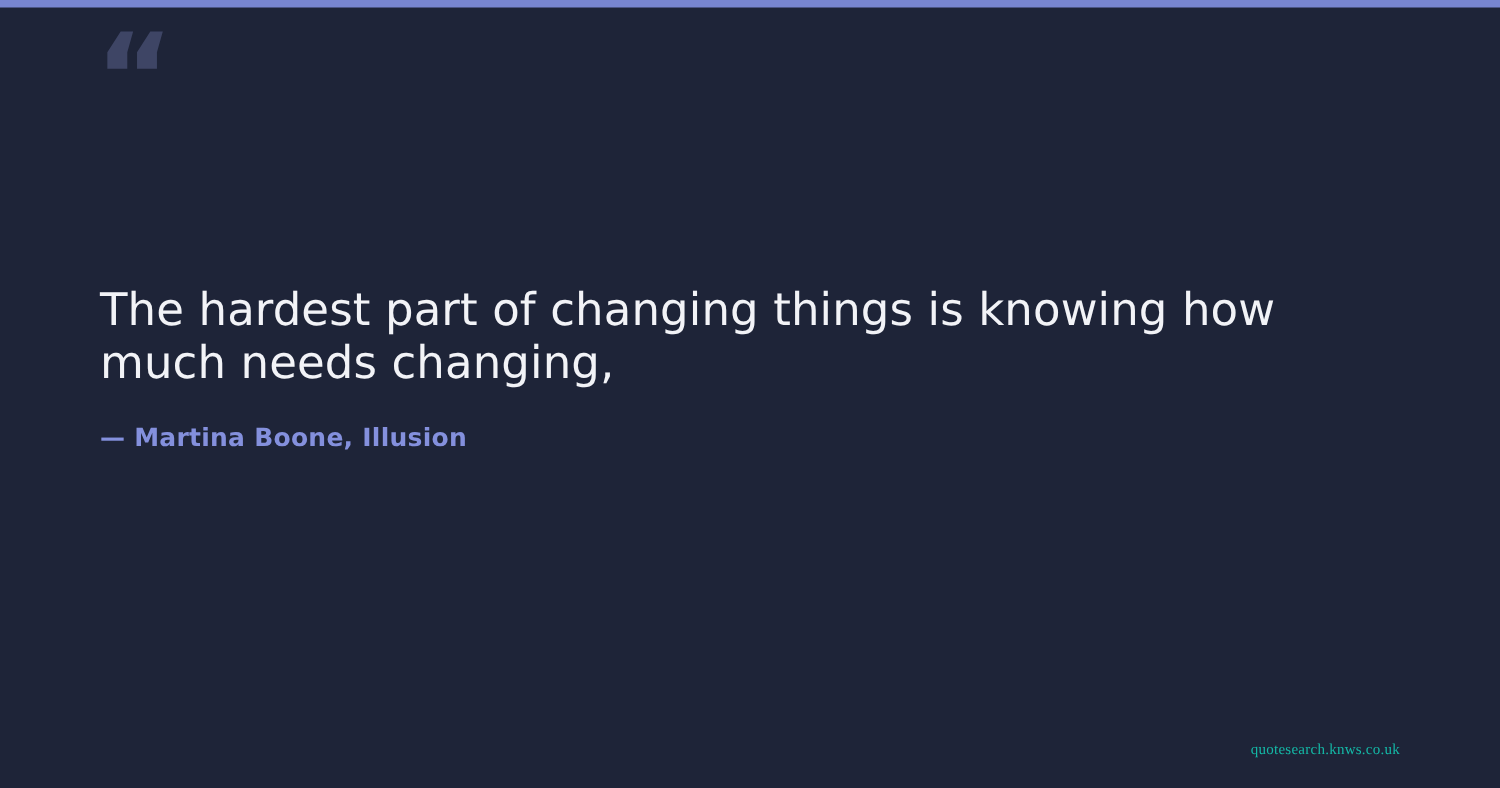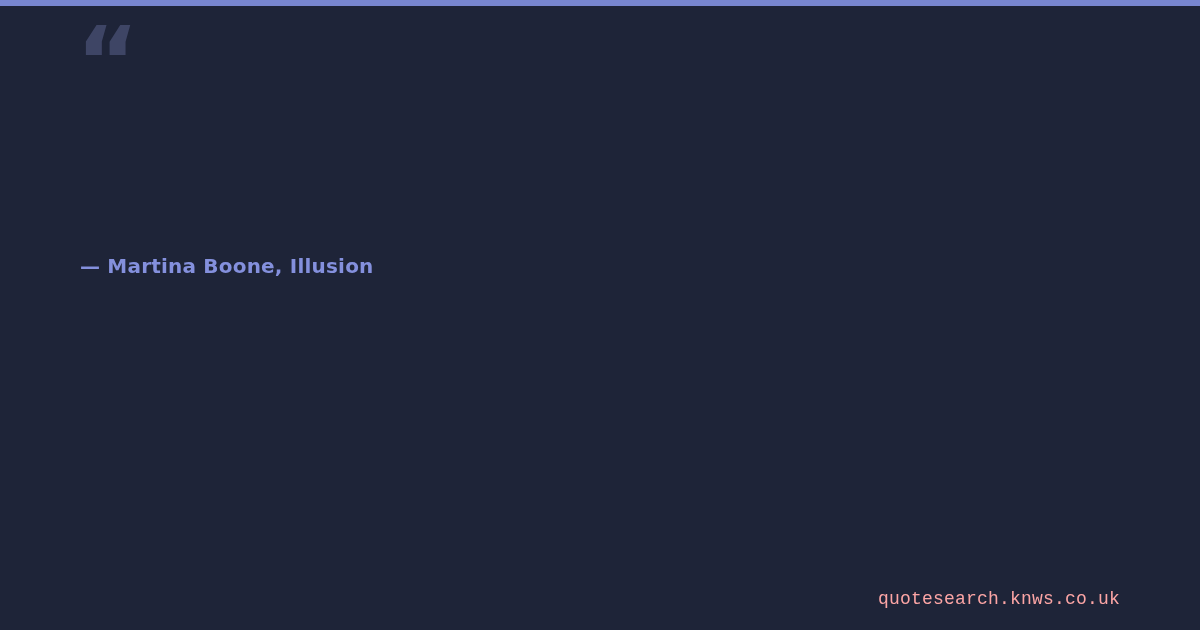--- a/index.html
+++ b/index.html
@@ -83,40 +83,41 @@
     letter-spacing: 0.2px;
     white-space: nowrap;
   }
 
   
   .watermark {
     position: absolute;
     right: 80px;
     bottom: 22px;
     margin: 0;
-    font-family: Liberation Mono, monospace;
-    font-size: 18px;
+    font-family: Liberation Serif, serif;
+    font-size: 12px;
     font-weight: 400;
     line-height: 18px;
-    color: #fca5a5;
+    color: #14b8a6;
     letter-spacing: 0.2px;
     text-align: right;
   }
 </style>
 </head>
 <body>
 
 <div class="quote-card">
 
   <div class="accent-bar"></div>
 
   <div class="quote-mark">“</div>
 
   <div class="content">
 
+    <p class="quote-text">The hardest part of changing things is knowing how much needs changing,</p>
 
     <p class="attribution">— Martina Boone, Illusion</p>
 
   </div>
 
   <p class="watermark">quotesearch.knws.co.uk</p>
 
 </div>
 
 </body></html>

